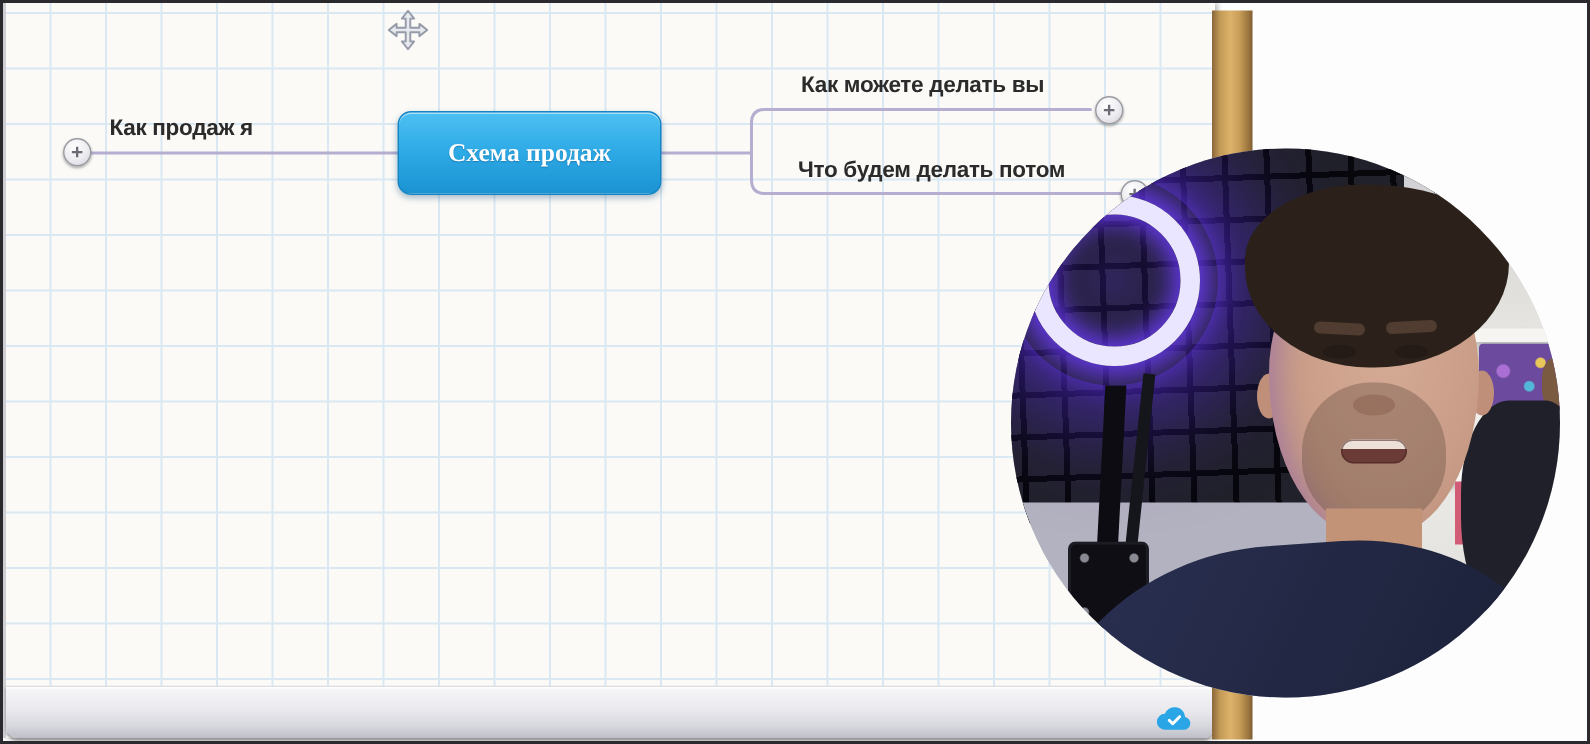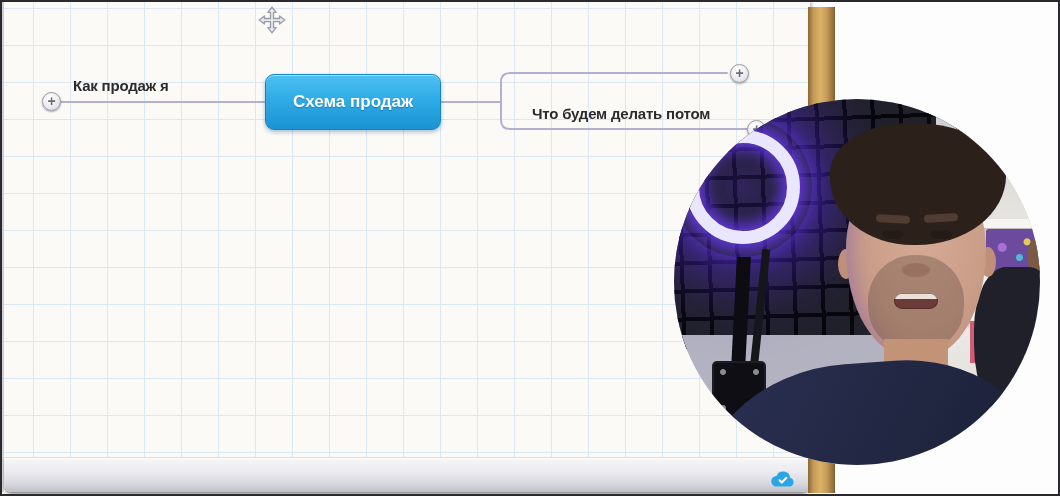--- a/index.html
+++ b/index.html
@@ -31,21 +31,21 @@
     background:linear-gradient(90deg,#8a673a 0%,#c39a56 20%,#dcb26a 46%,#c79d58 68%,#97713c 92%,#7c5c30 100%);
   }
   
   .connector-svg{position:absolute;left:0;top:0;width:806px;height:490px;}
   
   .root-node{
     position:absolute;left:261px;top:72px;width:176px;height:56px;
     border-radius:9px;border:1px solid #1584c2;box-sizing:border-box;
     background:linear-gradient(180deg,#4dc0f2 0%,#2eaae6 48%,#1b93d2 100%);
     box-shadow:0 2px 4px rgba(40,90,130,.4), inset 0 1px 0 rgba(255,255,255,.5);
-    display:flex;align-items:center;justify-content:center;cursor:pointer;
+    display:flex;align-items:center;justify-content:center;cursor:pointer;font-family:Liberation Serif, serif;
   }
   .root-node span{color:#ffffff;font-size:17px;font-weight:700;text-shadow:0 1px 1px rgba(0,60,110,.4);}
   .branch-label{
     position:absolute;font-size:15px;font-weight:700;color:#2b2b2b;
     letter-spacing:-.2px;white-space:nowrap;cursor:pointer;
   }
   .lbl-left{left:69px;top:75px;}
   .lbl-right-top{left:530px;top:46px;}
   .lbl-right-bottom{left:528px;top:103px;}
   
@@ -151,20 +151,21 @@
       <svg viewBox="0 0 24 24" width="28" height="28">
         <path d="M12 1 L15.5 5.5 H13.3 V10.7 H18.5 V8.5 L23 12 L18.5 15.5 V13.3 H13.3 V18.5 H15.5 L12 23 L8.5 18.5 H10.7 V13.3 H5.5 V15.5 L1 12 L5.5 8.5 V10.7 H10.7 V5.5 H8.5 Z" fill="#e7e9ee" stroke="#959ba8" stroke-width="1.1" stroke-linejoin="round"></path>
       </svg>
     </div>
 
     <div class="root-node">
       <span>Схема продаж</span>
     </div>
 
     <div class="branch-label lbl-left">Как продаж я</div>
+    <div class="branch-label lbl-right-top">Как можете делать вы</div>
     <div class="branch-label lbl-right-bottom">Что будем делать потом</div>
 
     <div class="plus-btn plus-left">
       <span>+</span>
     </div>
     <div class="plus-btn plus-right-top">
       <span>+</span>
     </div>
     <div class="plus-btn plus-right-bottom">
       <span>+</span>

